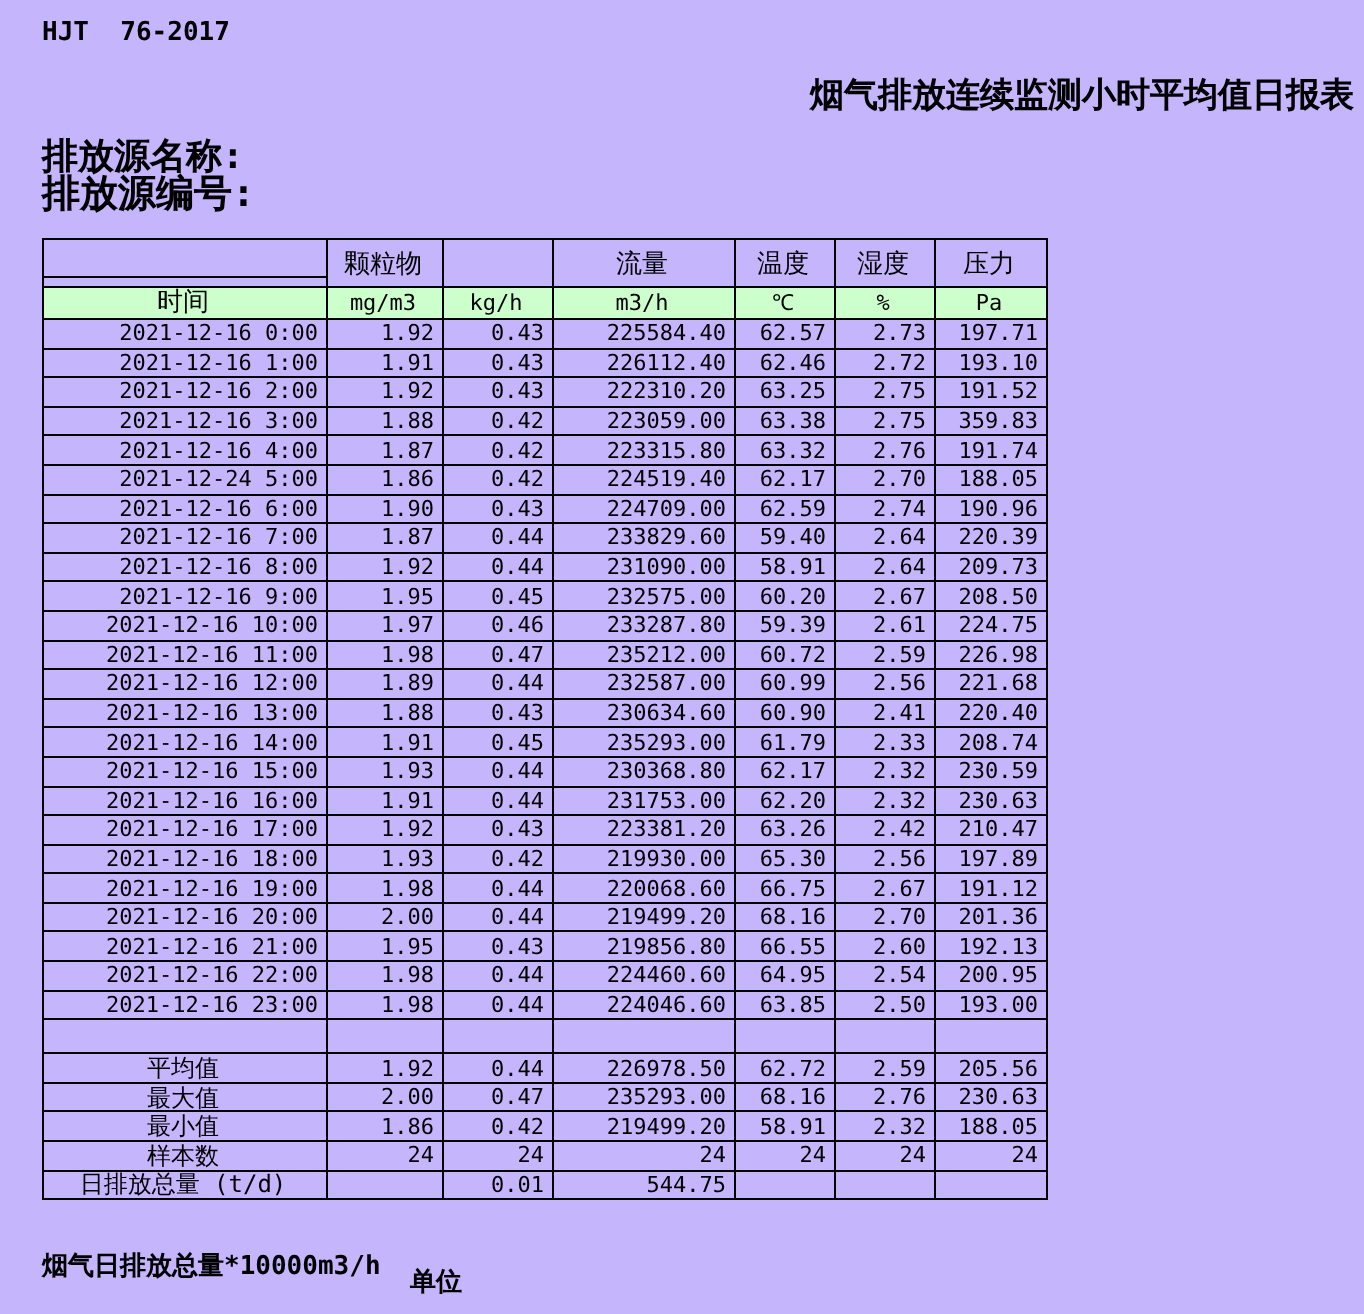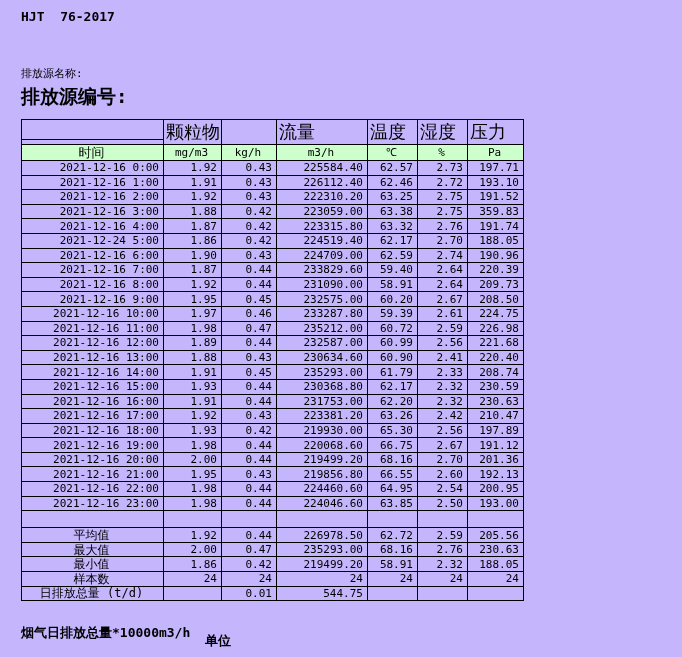--- a/index.html
+++ b/index.html
@@ -13,35 +13,35 @@
   }
   .doc-code{
     position:absolute;left:21px;top:9px;
     font-size:13px;font-weight:bold;white-space:pre;
     font-family:"DejaVu Sans Mono",monospace;
   }
   .doc-title{
     position:absolute;right:5px;top:36px;
     font-size:17px;font-weight:bold;
   }
-  .src-name{position:absolute;left:21px;top:66px;font-size:11px;font-weight:normal;}
+  .src-name{position:absolute;left:21px;top:66px;font-size:18px;font-weight:bold;}
   .src-code{position:absolute;left:21px;top:84px;font-size:19px;font-weight:bold;}
 
   table.report{
     position:absolute;left:21px;top:119px;
     border-collapse:collapse;table-layout:fixed;
     width:502px;
   }
   table.report td,table.report th{
     border:1px solid #000;
     padding:0 4px 0 2px;
     font-weight:normal;
     overflow:hidden;white-space:nowrap;
   }
-  tr.hrowA td{height:18px;font-size:18px;}
+  tr.hrowA td{height:18px;font-size:13px;text-align:center;}
   tr.hrowB td{height:4px;padding:0;}
   tr.units td{
     height:15px;background:var(--accent-green);
     font-size:11px;text-align:center;line-height:1;
   }
   tr.units td.time-hd{font-size:13px;}
   tr.data-row td, tr.summary-row td{
     height:13.6px;font-size:11px;line-height:1;
     text-align:right;
   }
@@ -52,20 +52,21 @@
   .footer-note{position:absolute;left:21px;top:624px;font-size:13px;font-weight:bold;text-align:right;}
   .footer-report-unit{position:absolute;left:21px;top:632px;font-size:13px;font-weight:bold;}
   .footer-unit{position:absolute;left:205px;top:632px;font-size:13px;font-weight:bold;}
 </style>
 </head>
 <body>
 
 <div id="page">
 
   <div class="doc-code">HJT  76-2017</div>
+  <div class="doc-title">烟气排放连续监测小时平均值日报表</div>
   <div class="src-name">排放源名称:</div>
   <div class="src-code">排放源编号:</div>
 
   <table class="report">
     <colgroup>
       <col style="width:142px">
         <col style="width:58px">
         <col style="width:55px">
       <col style="width:91px">
         <col style="width:50px">

